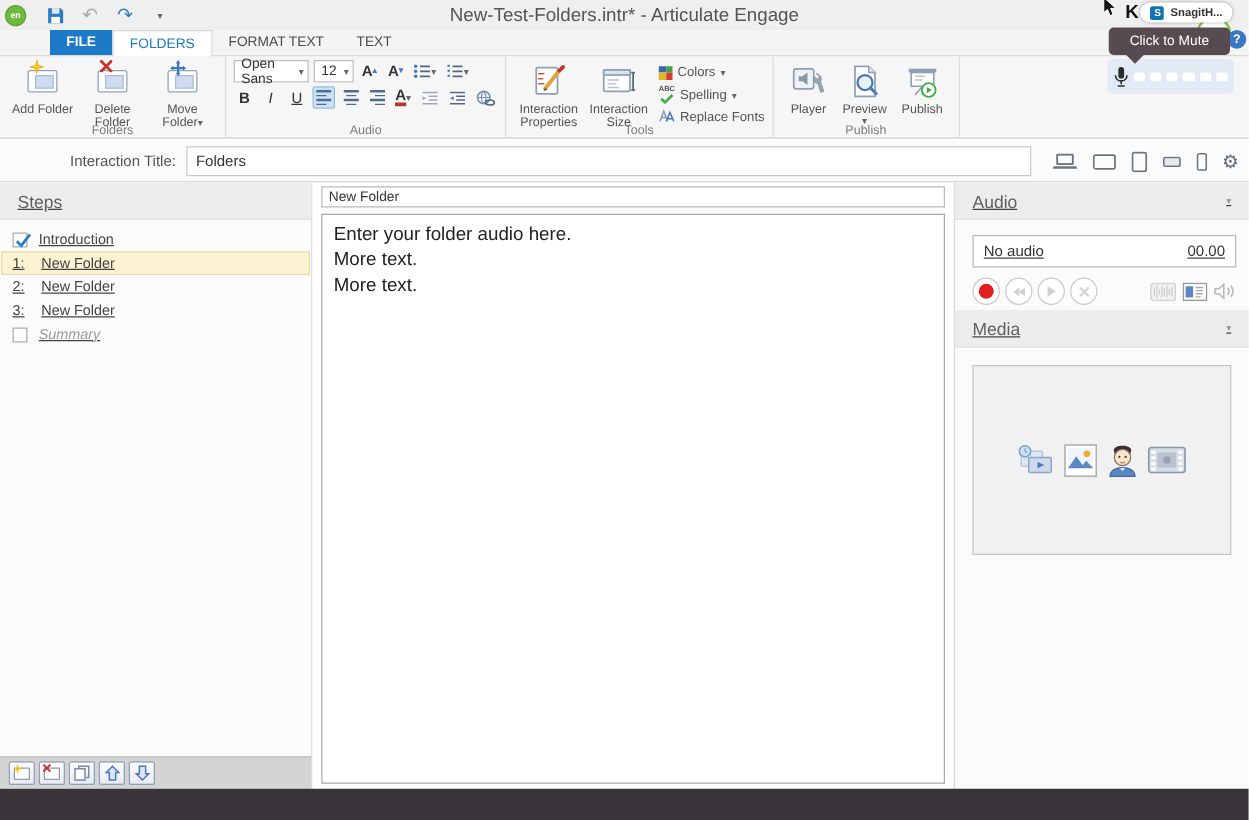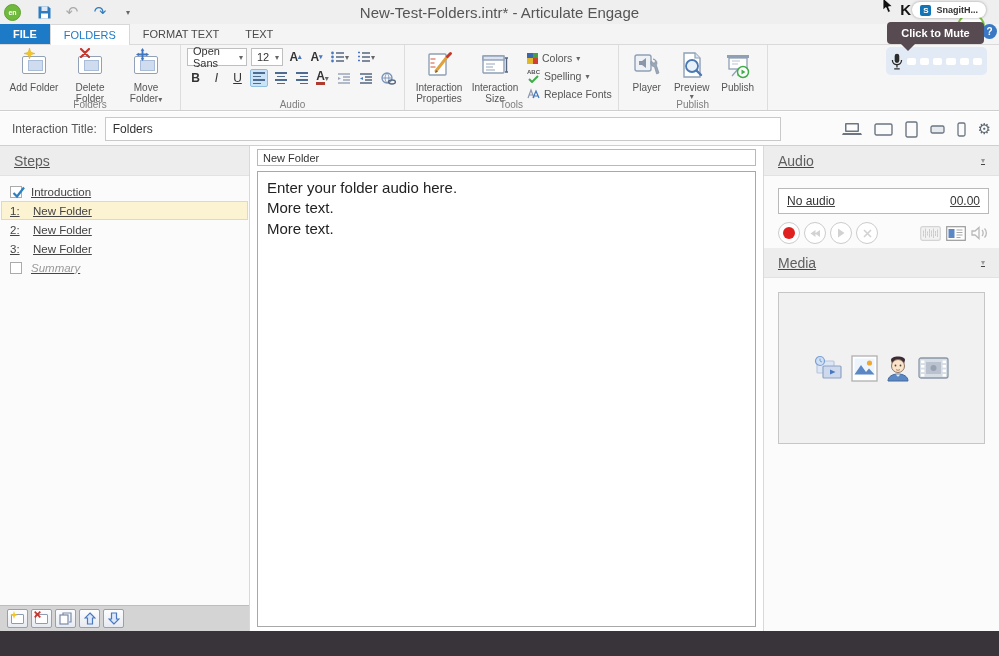--- a/index.html
+++ b/index.html
@@ -16,21 +16,21 @@
     color:#fff; font-size:7px; font-weight:bold; display:flex; align-items:center;
     justify-content:center; margin:0 14px 0 4px; border:1px solid #5ea32f; }
   .qat { display:flex; align-items:center; gap:10px; }
   .qat .qbtn { display:flex; align-items:center; justify-content:center; width:18px; height:18px; }
   .undo-glyph { color:#a9a9a9; font-size:15px; }
   .redo-glyph { color:#2e7cc0; font-size:15px; }
   .qat-caret { font-size:8px; color:#666; }
   .tb-title { position:absolute; left:0; right:0; text-align:center; font-size:15px; color:#555; pointer-events:none; }
   
   .tabrow { position:absolute; top:24px; left:0; right:0; height:20px;
-    background:#f4f4f5; display:flex; z-index:3; }
+    background:#f4f4f5; display:flex; z-index:3;padding-left:40px; }
   .tab { padding:0 13px; display:flex; align-items:center; font-size:11px; color:#4a4a4a; }
   .tab-file { background:#1d7ac6; color:#fff; font-weight:bold; }
   .tab-active { background:#fff; color:#1d7ac6; border:1px solid #d8d8d8; border-bottom:none; margin-bottom:-1px; }
   
   .ribbon { position:absolute; top:44px; left:0; right:0; height:67px;
     background:#f6f6f7; border-top:1px solid #dadada; border-bottom:1px solid #cfcfcf; display:flex; z-index:2;}
   .rgroup { position:relative; border-right:1px solid #ddd; padding:3px 6px 13px 6px; display:flex; align-items:flex-start; }
   .rgroup-label { position:absolute; bottom:0; left:0; right:0; text-align:center; font-size:10px; color:#7d7d7d; }
   .bigbtn { width:56px; display:flex; flex-direction:column; align-items:center; text-align:center;
     font-size:10px; color:#555; line-height:1.1; padding-top:2px; cursor:default; }
@@ -58,21 +58,21 @@
   
   .toolcol { display:flex; flex-direction:column; gap:2px; margin-left:4px; padding-top:2px; }
   .toolrow { display:flex; align-items:center; gap:4px; font-size:10.5px; color:#555; height:16px; }
   .colorsq { width:11px; height:11px; display:grid; grid-template-columns:5.5px 5.5px; grid-template-rows:5.5px 5.5px; }
   .colorsq b:nth-child(1){background:#3a66ad;} .colorsq b:nth-child(2){background:#43a047;}
   .colorsq b:nth-child(3){background:#e0b829;} .colorsq b:nth-child(4){background:#d23f31;}
   .abc { font-size:6px; font-weight:bold; color:#555; line-height:5px; display:block; text-align:center;}
   
   .ititle-row { position:absolute; top:112px; left:0; right:0; height:34px; background:#fbfbfb;
     border-bottom:1px solid #cfcfcf; display:flex; align-items:center; padding-left:12px; }
-  .ititle-label { font-size:12px; color:#555; margin-right:8px; }
+  .ititle-label { font-size:12px; color:#555; margin-right:8px;margin-left:44px; }
   .ititle-input { width:676px; height:24px; border:1px solid #c9c9c9; background:#fff;
     font-family:"Liberation Sans",sans-serif; font-size:12px; color:#333; padding:0 7px; outline:none; }
   .devicons { position:absolute; right:8px; top:0; height:34px; display:flex; align-items:center; gap:12px; }
   .gear { font-size:15px; color:#5f6a75; }
   
   .main { position:absolute; top:146px; left:0; right:0; bottom:25px; display:flex;text-decoration:underline; }
   .panel-h { height:30px; background:#ededee; border-bottom:1px solid #e2e2e2; display:flex;
     align-items:center; padding:0 14px; font-size:14px; color:#5f5f5f; justify-content:space-between; }
   .panel-h .caret { color:#9a9a9a; }
   
@@ -118,21 +118,21 @@
     display:flex; align-items:center; padding:0 8px; gap:5px; box-shadow:0 0 3px rgba(0,0,0,.35);
     font-size:9px; font-weight:bold; color:#333; z-index:8; }
   .snagit-s { width:11px; height:11px; background:#1273b5; color:#fff; font-size:8px; font-weight:bold;
     display:flex; align-items:center; justify-content:center; border-radius:2px; }
   .green-ring { position:absolute; right:14px; top:13px; width:28px; height:28px; border-radius:50%;
     border:2px solid #7cc242; background:#fff; z-index:5; }
   .help-circle { position:absolute; right:2px; top:24px; width:15px; height:15px; border-radius:50%;
     background:#3a78c3; color:#fff; font-size:10px; font-weight:bold; display:flex; align-items:center;
     justify-content:center; z-index:6; }
   .mute-tooltip { position:absolute; right:15px; top:22px; width:97px; height:22px; background:#574a50;
-    color:#fff; font-size:11px; font-weight:bold; border-radius:4px; display:flex; align-items:center;
+    color:#fff; font-size:11px; font-weight:normal; border-radius:4px; display:flex; align-items:center;
     justify-content:center; z-index:7; }
   .mute-tooltip::after { content:""; position:absolute; left:14px; bottom:-7px; border:7px solid transparent;
     border-top-color:#574a50; border-bottom:none; }
   .mic-panel { position:absolute; right:12px; top:47px; width:101px; height:28px;
     background:rgba(224,232,244,.92); border-radius:5px; display:flex; align-items:center;
     padding:0 5px; gap:2px; z-index:6; }
   .pill { width:10px; height:7px; background:#fff; border-radius:2px; margin-left:2px; }
 </style>
 </head>
 <body>

